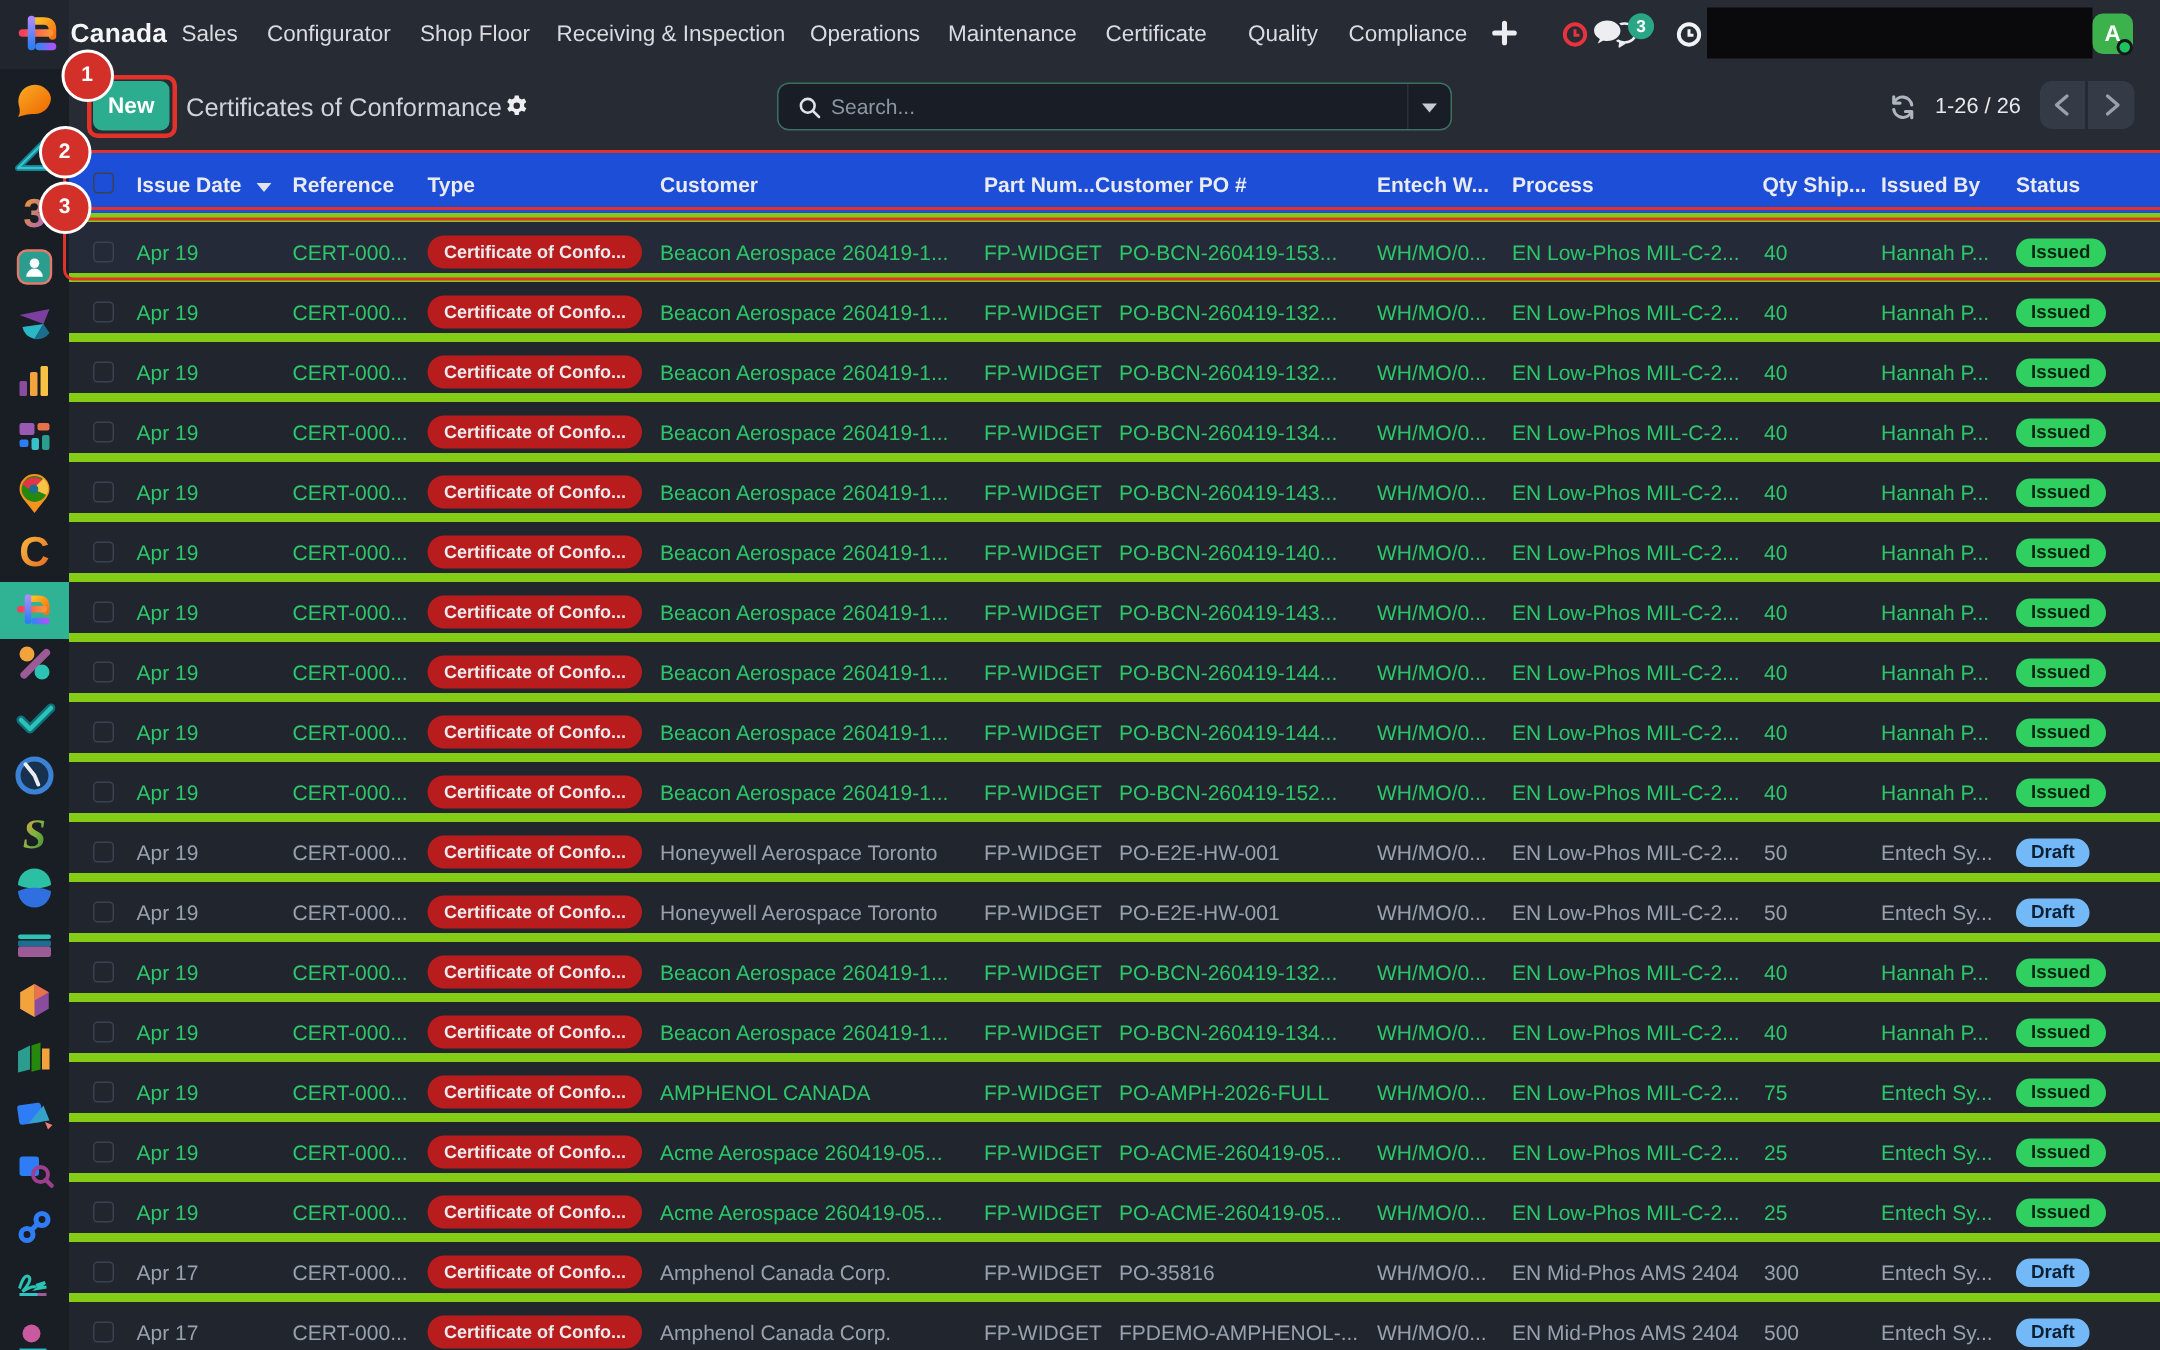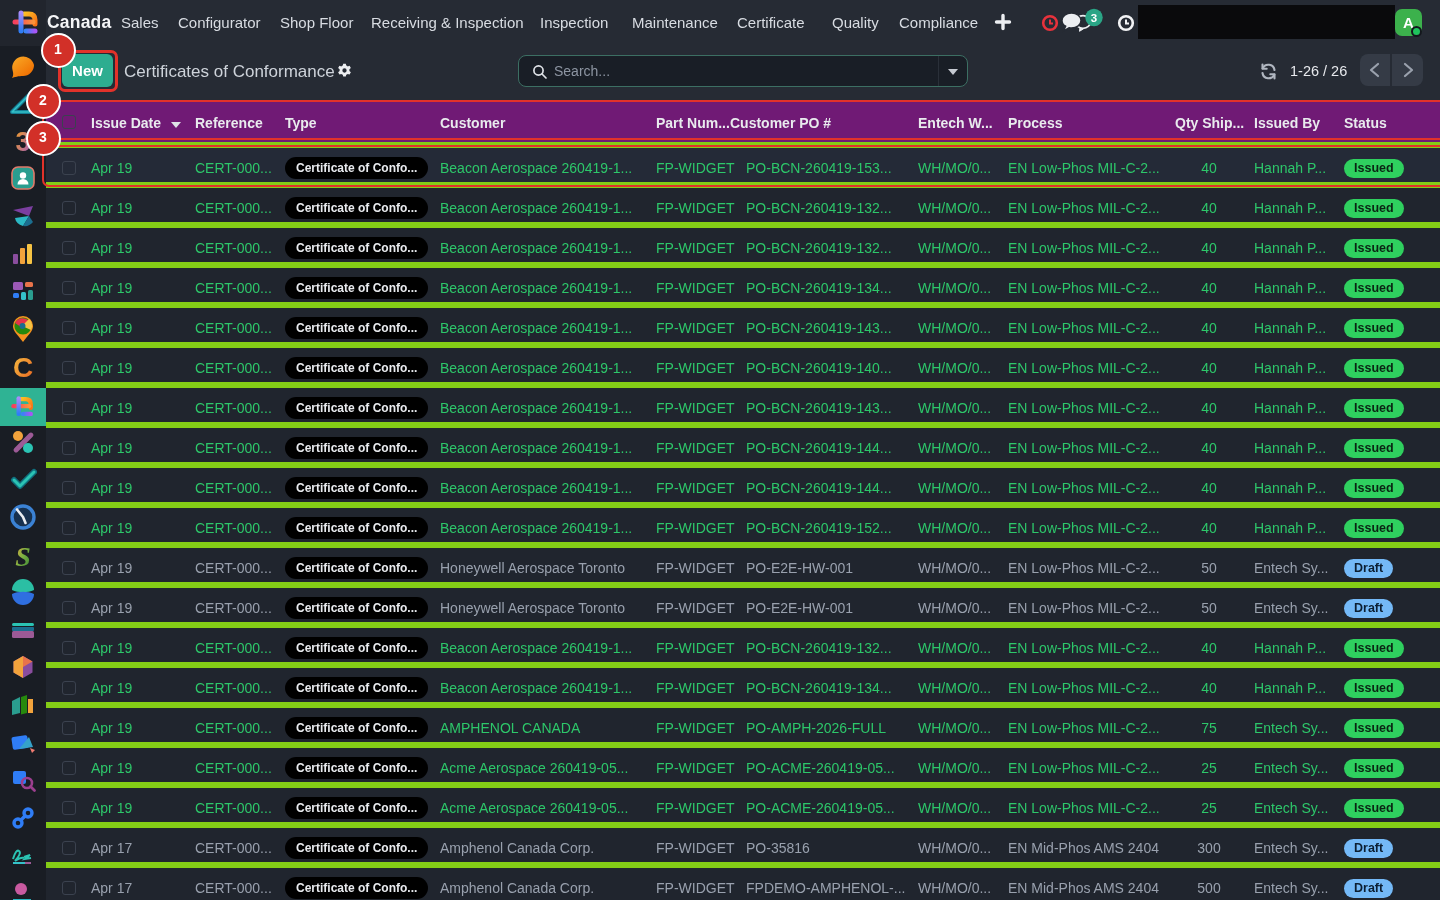--- a/index.html
+++ b/index.html
@@ -18,30 +18,30 @@
 
 #newbtn{position:absolute;left:62px;top:54px;width:51px;height:33px;background:#2dad90;border-radius:6px;color:#fff;font-size:15px;font-weight:bold;text-align:center;line-height:33px}
 #title{position:absolute;left:124px;top:62px;font-size:17px;color:#ced3da}
 #search{position:absolute;left:518px;top:55px;width:450px;height:32px;background:#191e26;border:1px solid #3c6f63;border-radius:8px}
 #search .ph{position:absolute;left:35px;top:7px;font-size:14px;color:#8d95a2}
 #sdiv{position:absolute;left:419px;top:0px;width:1px;height:30px;background:#2a3039}
 #sarr{position:absolute;left:429px;top:13px;width:0;height:0;border-left:5.5px solid transparent;border-right:5.5px solid transparent;border-top:6px solid #c6cad2}
 #count{position:absolute;left:1290px;top:63px;font-size:14.5px;color:#e7e9ed}
 .pgbtn{position:absolute;top:54px;width:31px;height:32px;background:#353b46}
 
-#thead{position:absolute;left:46px;top:102px;width:1394px;height:40px;background:#701a75;color:#e9ebee;font-weight:bold;font-size:14px}
+#thead{position:absolute;left:46px;top:102px;width:1394px;height:40px;background:#1d4ed8;color:#e9ebee;font-weight:bold;font-size:14px}
 #thead .c{top:13px}
 .row{position:absolute;left:46px;width:1394px;height:40px;background:#20252e;border-top:6px solid #84cc16;font-size:14px}
 .row.hl{background:#242a37}
 .c{position:absolute;top:12px;white-space:nowrap}
 .g{color:#2dc76a}
 .y{color:#99a1ae}
 .cb{position:absolute;left:16px;top:13px;width:14px;height:14px;border:1.5px solid #3b424f;border-radius:3px}
-.typepill{position:absolute;left:239px;top:9px;height:22px;line-height:22px;padding:0 11px;background:#000000;border-radius:11px;color:#e9ebef;font-size:12px;font-weight:bold}
-.qty{left:1130px;width:66px;text-align:center}
+.typepill{position:absolute;left:239px;top:9px;height:22px;line-height:22px;padding:0 11px;background:#b91c1c;border-radius:11px;color:#e9ebef;font-size:12px;font-weight:bold}
+.qty{left:1130px;width:66px;text-align:left}
 .pill-issued{position:absolute;left:1298px;top:11px;height:19px;line-height:19px;padding:0 10px;background:#2fd05f;border-radius:10px;color:#0a2413;font-size:12.5px;font-weight:bold}
 .pill-draft{position:absolute;left:1298px;top:11px;height:19px;line-height:19px;padding:0 10px;background:#74b9f7;border-radius:10px;color:#0c1f33;font-size:12.5px;font-weight:bold}
 
 .ann{position:absolute;border:2.5px solid #e2322a;}
 .anncirc{position:absolute;width:35px;height:35px;background:#d23028;border:2.5px solid #fff;border-radius:50%;color:#fff;font-size:14px;font-weight:bold;text-align:center;line-height:29.5px;z-index:40}
 .annline{position:absolute;background:#e2322a;z-index:30}
 </style></head>
 <body>
 <div id="nav">
   <div id="logosq">
@@ -68,21 +68,21 @@
 <path d="M4 14 h18" fill="none" stroke="url(#lg2)" stroke-width="5" stroke-linecap="round"></path>
 <path d="M10 5 v18" fill="none" stroke="url(#lg1)" stroke-width="5" stroke-linecap="round"></path>
 <path d="M15 23 h9" fill="none" stroke="url(#lg4)" stroke-width="5" stroke-linecap="round"></path>
 </svg>
     </div>
   <div id="brand">Canada</div>
   <span class="mi" style="left:121px">Sales</span>
 <span class="mi" style="left:178px">Configurator</span>
 <span class="mi" style="left:280px">Shop Floor</span>
 <span class="mi" style="left:371px">Receiving &amp; Inspection</span>
-<span class="mi" style="left:540px">Inspection</span>
+<span class="mi" style="left:540px">Operations</span>
 <span class="mi" style="left:632px">Maintenance</span>
 <span class="mi" style="left:737px">Certificate</span>
 <span class="mi" style="left:832px">Quality</span>
 <span class="mi" style="left:899px">Compliance</span>
   <svg width="460" height="46" viewBox="0 0 460 46" style="position:absolute;left:985px;top:0">
 <path d="M11.5 22 h13 M18 15.5 v13" stroke="#eceef1" stroke-width="3.4" stroke-linecap="round"></path>
 <circle cx="65" cy="23" r="6.8" fill="none" stroke="#e8323c" stroke-width="2.6"></circle>
 <path d="M65 19.5 v4 h3" stroke="#e8323c" stroke-width="2" fill="none"></path>
 <ellipse cx="98" cy="22" rx="7.5" ry="6.3" fill="none" stroke="#eceef1" stroke-width="1.7"></ellipse>
 <path d="M95 27.5 l-0.5 3.8 3.8-2.4" fill="#eceef1" stroke="#eceef1" stroke-width="1" stroke-linejoin="round"></path>

